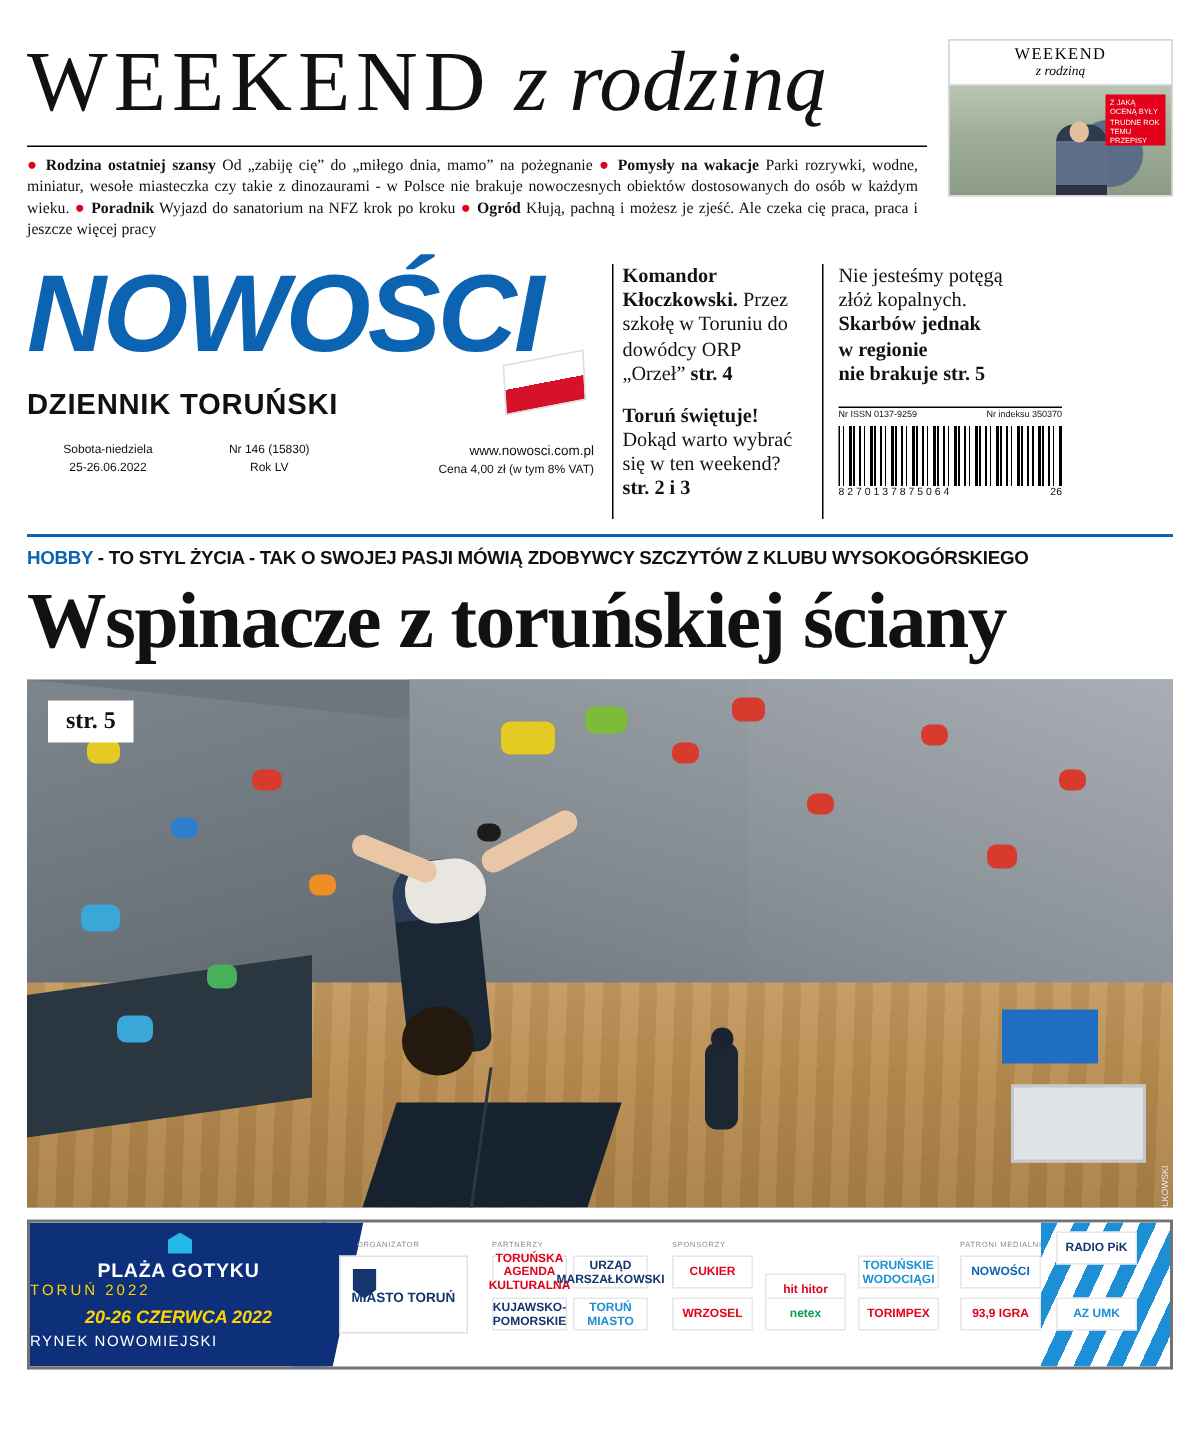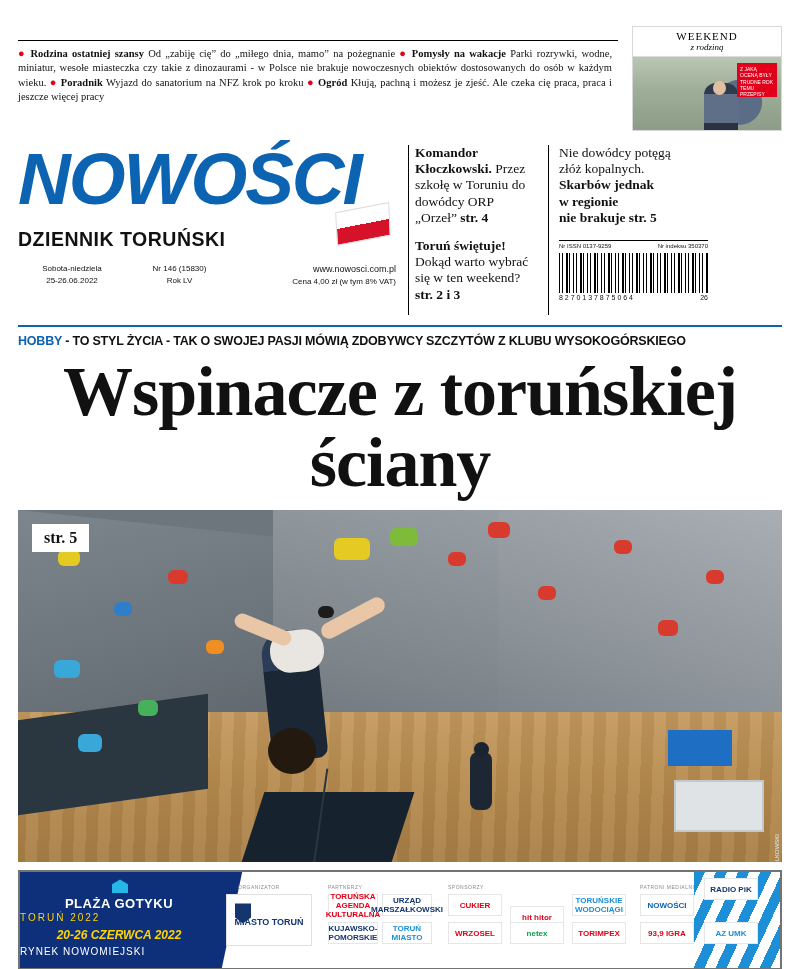--- a/index.html
+++ b/index.html
@@ -100,22 +100,22 @@
 
   .rule-blue { border-bottom:2px solid #0b63b2; margin:10px 0 0 0; }
 
   
   .hobby-line { font-family:"Liberation Sans", sans-serif; font-size:12.5px; font-weight:bold;
     color:#111; padding:7px 0 6px 0; letter-spacing:-0.2px; }
   .hobby-line .tag { color:#0b63b2; }
 
   .headline {
     font-family:"Liberation Serif", serif; font-weight:bold;
-    font-size:70px; line-height:1.02; letter-spacing:-1px; color:#111;
-    padding:2px 0 12px 0; text-align:center;
+    font-size:53px; line-height:1.02; letter-spacing:-1px; color:#111;
+    padding:2px 0 12px 0; 
   }
 
   
   .photo { position:relative; height:352px; width:764px; overflow:hidden; background:#6d757d; }
   .ph-wallA { position:absolute; left:0; top:0; width:300px; height:250px;
      background:linear-gradient(160deg,#7e868d 0%, #6a7279 55%, #565d63 100%); transform:skewY(6deg); transform-origin:left top;}
   .ph-wallB { position:absolute; left:255px; top:-20px; width:260px; height:300px;
      background:linear-gradient(195deg,#9aa1a7 0%, #7d848a 60%, #646b71 100%); }
   .ph-wallC { position:absolute; left:480px; top:-10px; width:290px; height:300px;
      background:linear-gradient(200deg,#aab0b5 0%, #8b9298 55%, #70777d 100%); }
@@ -165,20 +165,24 @@
   .ad-reklama { position:absolute; left:4px; top:2px; font-family:"Liberation Sans",sans-serif; font-size:5px; color:#999; }
   .ad-code { position:absolute; right:4px; top:2px; font-family:"Liberation Sans",sans-serif; font-size:5px; color:#999; }
 </style>
 </head>
 <body>
 
 <div class="page">
 
   <div class="weekend-band">
     <div class="weekend-left">
+      <div class="weekend-title">
+        <span class="w1">WEEKEND</span>
+        <span class="w2">z rodziną</span>
+      </div>
       <div class="weekend-rule"></div>
       <div class="weekend-teasers">
         <span class="bullet">●</span>
         <b>Rodzina ostatniej szansy</b><span> Od „zabiję cię” do „miłego dnia, mamo” na pożegnanie</span>
         <span class="bullet">●</span>
         <b>Pomysły na wakacje</b><span> Parki rozrywki, wodne, miniatur, wesołe miasteczka czy takie z dinozaurami - w Polsce nie brakuje nowoczesnych obiektów dostosowanych do osób w każdym wieku.</span>
         <span class="bullet">●</span>
         <b>Poradnik</b><span> Wyjazd do sanatorium na NFZ krok po kroku</span>
         <span class="bullet">●</span>
         <b>Ogród</b><span> Kłują, pachną i możesz je zjeść. Ale czeka cię praca, praca i jeszcze więcej pracy</span>
@@ -229,21 +233,21 @@
       </p>
       <p>
         <span class="b">Toruń świętuje!</span>
         <span>Dokąd warto wybrać się w ten weekend?</span>
         <span class="b">str. 2 i 3</span>
       </p>
     </div>
 
     <div class="right-col">
       <p>
-        <span>Nie dowódcy potęgą</span><br>
+        <span>Nie jesteśmy potęgą</span><br>
         <span>złóż kopalnych.</span><br>
         <span class="b">Skarbów jednak</span><br>
         <span class="b">w regionie</span><br>
         <span class="b">nie brakuje str. 5</span>
       </p>
 
       <div class="barcode-box">
         <div class="bc-labels">
           <span>Nr ISSN 0137-9259</span>
           <span>Nr indeksu 350370</span>

